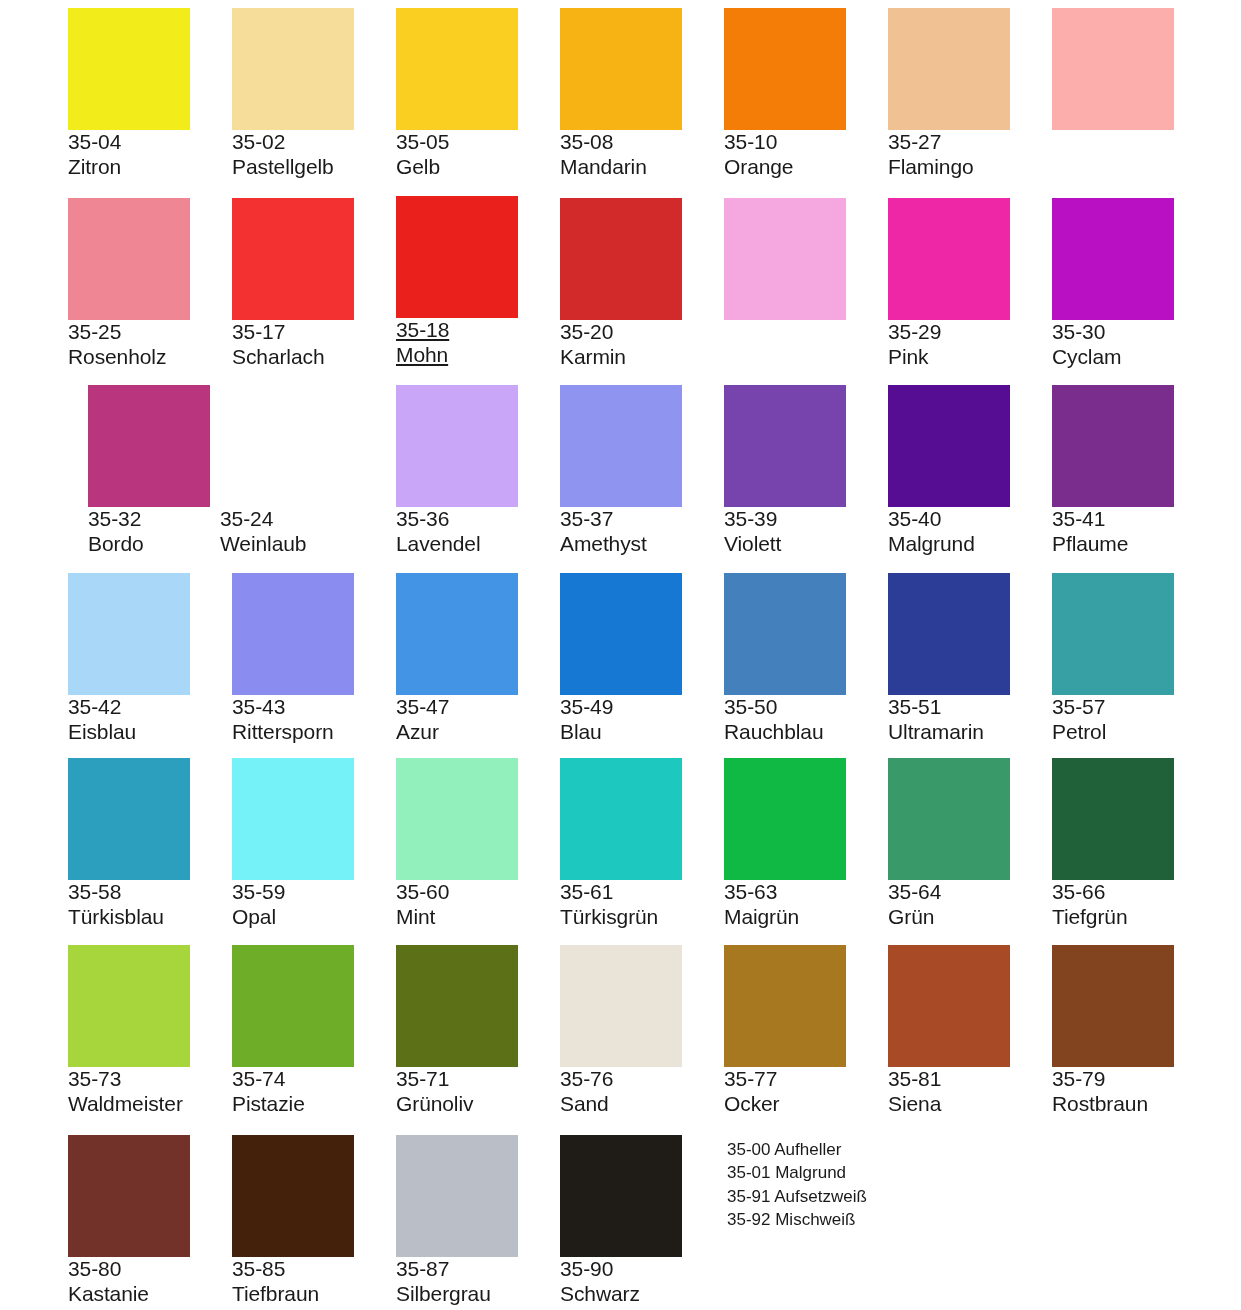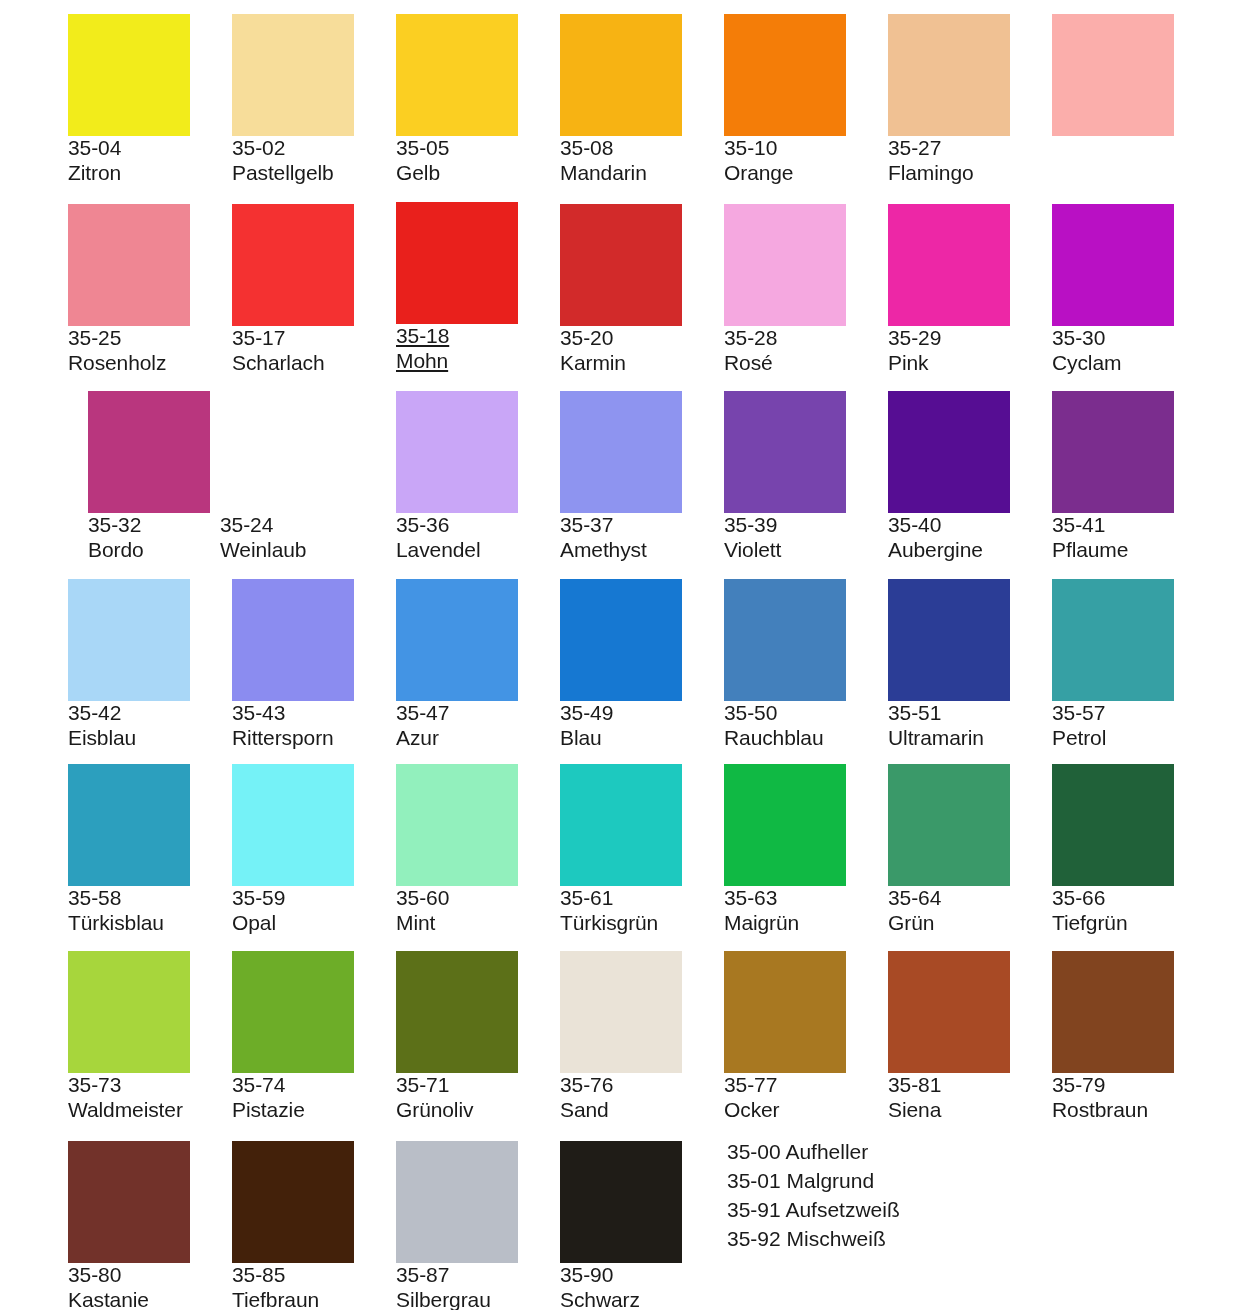--- a/index.html
+++ b/index.html
@@ -15,21 +15,20 @@
     overflow: hidden;
   }
   #chart {
     position: relative;
     width: 1241px;
     height: 1310px;
   }
   .swatch-cell {
     position: absolute;
     width: 164px;
-    margin-top: 6px;
   }
   .swatch-chip {
     width: 122px;
     height: 122px;
     display: block;
   }
   .swatch-labels {
     margin-top: 7px;
     line-height: 1.18;
   }
@@ -41,50 +40,50 @@
     white-space: nowrap;
   }
   .notes-block {
     position: absolute;
     left: 727px;
     top: 1138px;
     line-height: 1.38;
   }
   .notes-line {
     display: block;
-    font-size: 21px;
+    font-size: 17px;
     white-space: nowrap;
   }
 </style>
 </head>
 <body>
 
 <div id="chart">
 
   <div id="swatch-grid">
       <div class="swatch-cell" style="left: 68px; top: 8px;"><span class="swatch-chip" style="width: 122px; height: 122px; background: rgb(242, 236, 27);"></span><span class="swatch-labels"><span class="swatch-code">35-04</span><span class="swatch-name">Zitron</span></span></div>
       <div class="swatch-cell" style="left: 232px; top: 8px;"><span class="swatch-chip" style="width: 122px; height: 122px; background: rgb(247, 221, 154);"></span><span class="swatch-labels"><span class="swatch-code">35-02</span><span class="swatch-name">Pastellgelb</span></span></div>
       <div class="swatch-cell" style="left: 396px; top: 8px;"><span class="swatch-chip" style="width: 122px; height: 122px; background: rgb(251, 207, 34);"></span><span class="swatch-labels"><span class="swatch-code">35-05</span><span class="swatch-name">Gelb</span></span></div>
       <div class="swatch-cell" style="left: 560px; top: 8px;"><span class="swatch-chip" style="width: 122px; height: 122px; background: rgb(247, 179, 19);"></span><span class="swatch-labels"><span class="swatch-code">35-08</span><span class="swatch-name">Mandarin</span></span></div>
       <div class="swatch-cell" style="left: 724px; top: 8px;"><span class="swatch-chip" style="width: 122px; height: 122px; background: rgb(244, 125, 8);"></span><span class="swatch-labels"><span class="swatch-code">35-10</span><span class="swatch-name">Orange</span></span></div>
       <div class="swatch-cell" style="left: 888px; top: 8px;"><span class="swatch-chip" style="width: 122px; height: 122px; background: rgb(240, 193, 147);"></span><span class="swatch-labels"><span class="swatch-code">35-27</span><span class="swatch-name">Flamingo</span></span></div>
       <div class="swatch-cell" style="left: 1052px; top: 8px;"><span class="swatch-chip" style="width: 122px; height: 122px; background: rgb(251, 174, 171);"></span></div>
       <div class="swatch-cell" style="left: 68px; top: 198px;"><span class="swatch-chip" style="width: 122px; height: 122px; background: rgb(239, 134, 147);"></span><span class="swatch-labels"><span class="swatch-code">35-25</span><span class="swatch-name">Rosenholz</span></span></div>
       <div class="swatch-cell" style="left: 232px; top: 198px;"><span class="swatch-chip" style="width: 122px; height: 122px; background: rgb(244, 49, 49);"></span><span class="swatch-labels"><span class="swatch-code">35-17</span><span class="swatch-name">Scharlach</span></span></div>
       <div class="swatch-cell" style="left: 396px; top: 196px; text-decoration: underline;"><span class="swatch-chip" style="width: 122px; height: 122px; background: rgb(233, 32, 28);"></span><span class="swatch-labels"><span class="swatch-code">35-18</span><span class="swatch-name">Mohn</span></span></div>
       <div class="swatch-cell" style="left: 560px; top: 198px;"><span class="swatch-chip" style="width: 122px; height: 122px; background: rgb(210, 42, 42);"></span><span class="swatch-labels"><span class="swatch-code">35-20</span><span class="swatch-name">Karmin</span></span></div>
-      <div class="swatch-cell" style="left: 724px; top: 198px;"><span class="swatch-chip" style="width: 122px; height: 122px; background: rgb(245, 168, 224);"></span><span class="swatch-labels"><span class="swatch-code">35-28</span><span class="swatch-name">Rosé</span></span></div>
+      <div class="swatch-cell" style="left: 724px; top: 198px;"><span class="swatch-chip" style="width: 122px; height: 122px; background: rgb(245, 168, 224);"></span></div>
       <div class="swatch-cell" style="left: 888px; top: 198px;"><span class="swatch-chip" style="width: 122px; height: 122px; background: rgb(237, 39, 166);"></span><span class="swatch-labels"><span class="swatch-code">35-29</span><span class="swatch-name">Pink</span></span></div>
       <div class="swatch-cell" style="left: 1052px; top: 198px;"><span class="swatch-chip" style="width: 122px; height: 122px; background: rgb(185, 16, 196);"></span><span class="swatch-labels"><span class="swatch-code">35-30</span><span class="swatch-name">Cyclam</span></span></div>
       <div class="swatch-cell" style="left: 68px; top: 385px; padding-left: 20px;"><span class="swatch-chip" style="width: 122px; height: 122px; background: rgb(185, 54, 126);"></span><span class="swatch-labels"><span class="swatch-code">35-32</span><span class="swatch-name">Bordo</span></span></div>
       <div class="swatch-cell" style="left: 220px; top: 385px;"><span class="swatch-chip" style="width: 122px; height: 122px;"></span><span class="swatch-labels"><span class="swatch-code">35-24</span><span class="swatch-name">Weinlaub</span></span></div>
       <div class="swatch-cell" style="left: 396px; top: 385px;"><span class="swatch-chip" style="width: 122px; height: 122px; background: rgb(201, 166, 247);"></span><span class="swatch-labels"><span class="swatch-code">35-36</span><span class="swatch-name">Lavendel</span></span></div>
       <div class="swatch-cell" style="left: 560px; top: 385px;"><span class="swatch-chip" style="width: 122px; height: 122px; background: rgb(142, 148, 240);"></span><span class="swatch-labels"><span class="swatch-code">35-37</span><span class="swatch-name">Amethyst</span></span></div>
       <div class="swatch-cell" style="left: 724px; top: 385px;"><span class="swatch-chip" style="width: 122px; height: 122px; background: rgb(119, 68, 173);"></span><span class="swatch-labels"><span class="swatch-code">35-39</span><span class="swatch-name">Violett</span></span></div>
-      <div class="swatch-cell" style="left: 888px; top: 385px;"><span class="swatch-chip" style="width: 122px; height: 122px; background: rgb(86, 13, 147);"></span><span class="swatch-labels"><span class="swatch-code">35-40</span><span class="swatch-name">Aubergine</span></span></div>
+      <div class="swatch-cell" style="left: 888px; top: 385px;"><span class="swatch-chip" style="width: 122px; height: 122px; background: rgb(86, 13, 147);"></span><span class="swatch-labels"><span class="swatch-code">35-40</span><span class="swatch-name">Malgrund</span></span></div>
       <div class="swatch-cell" style="left: 1052px; top: 385px;"><span class="swatch-chip" style="width: 122px; height: 122px; background: rgb(123, 45, 142);"></span><span class="swatch-labels"><span class="swatch-code">35-41</span><span class="swatch-name">Pflaume</span></span></div>
       <div class="swatch-cell" style="left: 68px; top: 573px;"><span class="swatch-chip" style="width: 122px; height: 122px; background: rgb(169, 215, 247);"></span><span class="swatch-labels"><span class="swatch-code">35-42</span><span class="swatch-name">Eisblau</span></span></div>
       <div class="swatch-cell" style="left: 232px; top: 573px;"><span class="swatch-chip" style="width: 122px; height: 122px; background: rgb(139, 140, 240);"></span><span class="swatch-labels"><span class="swatch-code">35-43</span><span class="swatch-name">Rittersporn</span></span></div>
       <div class="swatch-cell" style="left: 396px; top: 573px;"><span class="swatch-chip" style="width: 122px; height: 122px; background: rgb(67, 148, 228);"></span><span class="swatch-labels"><span class="swatch-code">35-47</span><span class="swatch-name">Azur</span></span></div>
       <div class="swatch-cell" style="left: 560px; top: 573px;"><span class="swatch-chip" style="width: 122px; height: 122px; background: rgb(22, 120, 210);"></span><span class="swatch-labels"><span class="swatch-code">35-49</span><span class="swatch-name">Blau</span></span></div>
       <div class="swatch-cell" style="left: 724px; top: 573px;"><span class="swatch-chip" style="width: 122px; height: 122px; background: rgb(67, 128, 188);"></span><span class="swatch-labels"><span class="swatch-code">35-50</span><span class="swatch-name">Rauchblau</span></span></div>
       <div class="swatch-cell" style="left: 888px; top: 573px;"><span class="swatch-chip" style="width: 122px; height: 122px; background: rgb(43, 61, 150);"></span><span class="swatch-labels"><span class="swatch-code">35-51</span><span class="swatch-name">Ultramarin</span></span></div>
       <div class="swatch-cell" style="left: 1052px; top: 573px;"><span class="swatch-chip" style="width: 122px; height: 122px; background: rgb(54, 160, 164);"></span><span class="swatch-labels"><span class="swatch-code">35-57</span><span class="swatch-name">Petrol</span></span></div>
       <div class="swatch-cell" style="left: 68px; top: 758px;"><span class="swatch-chip" style="width: 122px; height: 122px; background: rgb(44, 159, 190);"></span><span class="swatch-labels"><span class="swatch-code">35-58</span><span class="swatch-name">Türkisblau</span></span></div>
       <div class="swatch-cell" style="left: 232px; top: 758px;"><span class="swatch-chip" style="width: 122px; height: 122px; background: rgb(117, 242, 247);"></span><span class="swatch-labels"><span class="swatch-code">35-59</span><span class="swatch-name">Opal</span></span></div>

